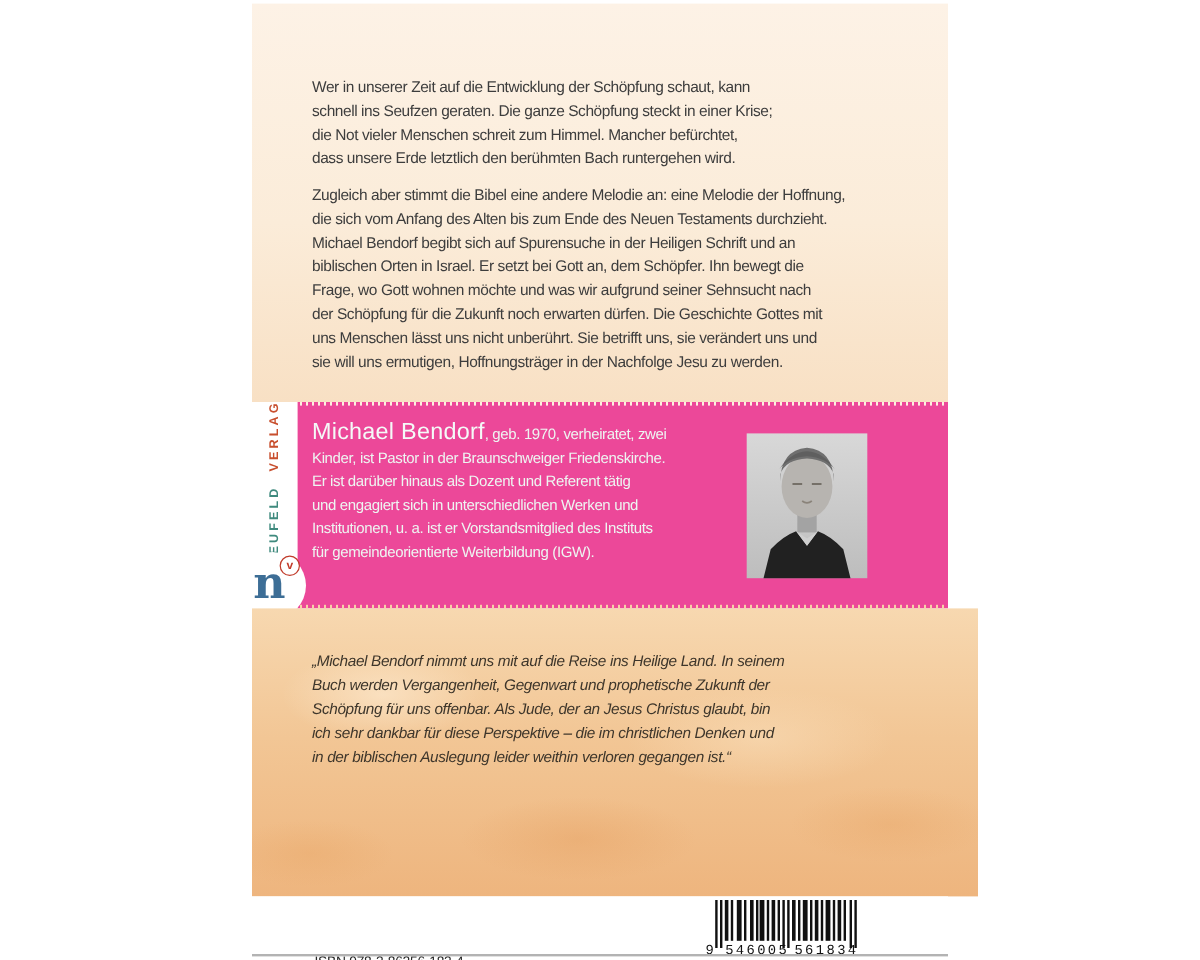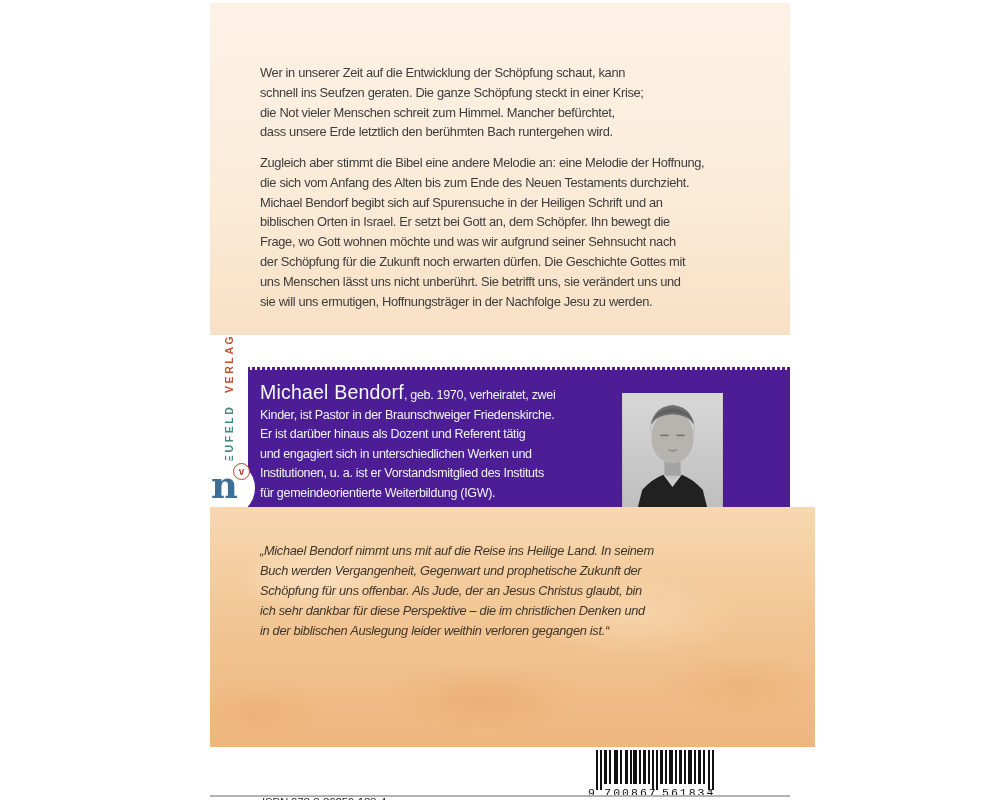--- a/index.html
+++ b/index.html
@@ -18,22 +18,21 @@
   .body-para{
     position:absolute;left:50px;width:505px;
     font-size:12.9px;line-height:19.8px;letter-spacing:-0.35px;
     color:#3d3d3d;white-space:pre-line;
   }
   .para1{top:60px;}
   .para2{top:150px;}
   
   .band{
     position:absolute;left:0;top:332px;width:100%;height:172px;
-    background:#4c1d95;
-    margin-top:32px;
+    background:#ec4899;
   }
   .perf{
     position:absolute;left:0;width:100%;height:3px;
     background-image:repeating-linear-gradient(90deg,#fdf0e0 0 2px,transparent 2px 5px);
   }
   .perf-top{top:0;}
   .perf-bottom{bottom:0;background-image:repeating-linear-gradient(90deg,#f6d3a6 0 2px,transparent 2px 5px);}
   .bio{
     position:absolute;left:50px;top:16px;width:360px;
     color:#eef5f2;font-size:12.5px;line-height:19.5px;letter-spacing:-0.3px;
@@ -213,20 +212,20 @@
           <rect x="100" y="0" width="4" height="34"></rect>
           <rect x="106" y="0" width="2" height="34"></rect>
           <rect x="110" y="0" width="3" height="34"></rect>
           <rect x="115" y="0" width="2" height="34"></rect>
           <rect x="120" y="0" width="2" height="40"></rect>
           <rect x="124" y="0" width="2" height="40"></rect>
         </g>
       </svg>
       <div class="barcode-digits">
         <span class="bd-first">9</span>
-        <span class="bd-g1">700867</span>
+        <span class="bd-g1">546005</span>
         <span class="bd-g2">561834</span>
       </div>
     </div>
   </div>
 
   <div class="bottom-line"></div>
 </div>
 
 </body></html>

